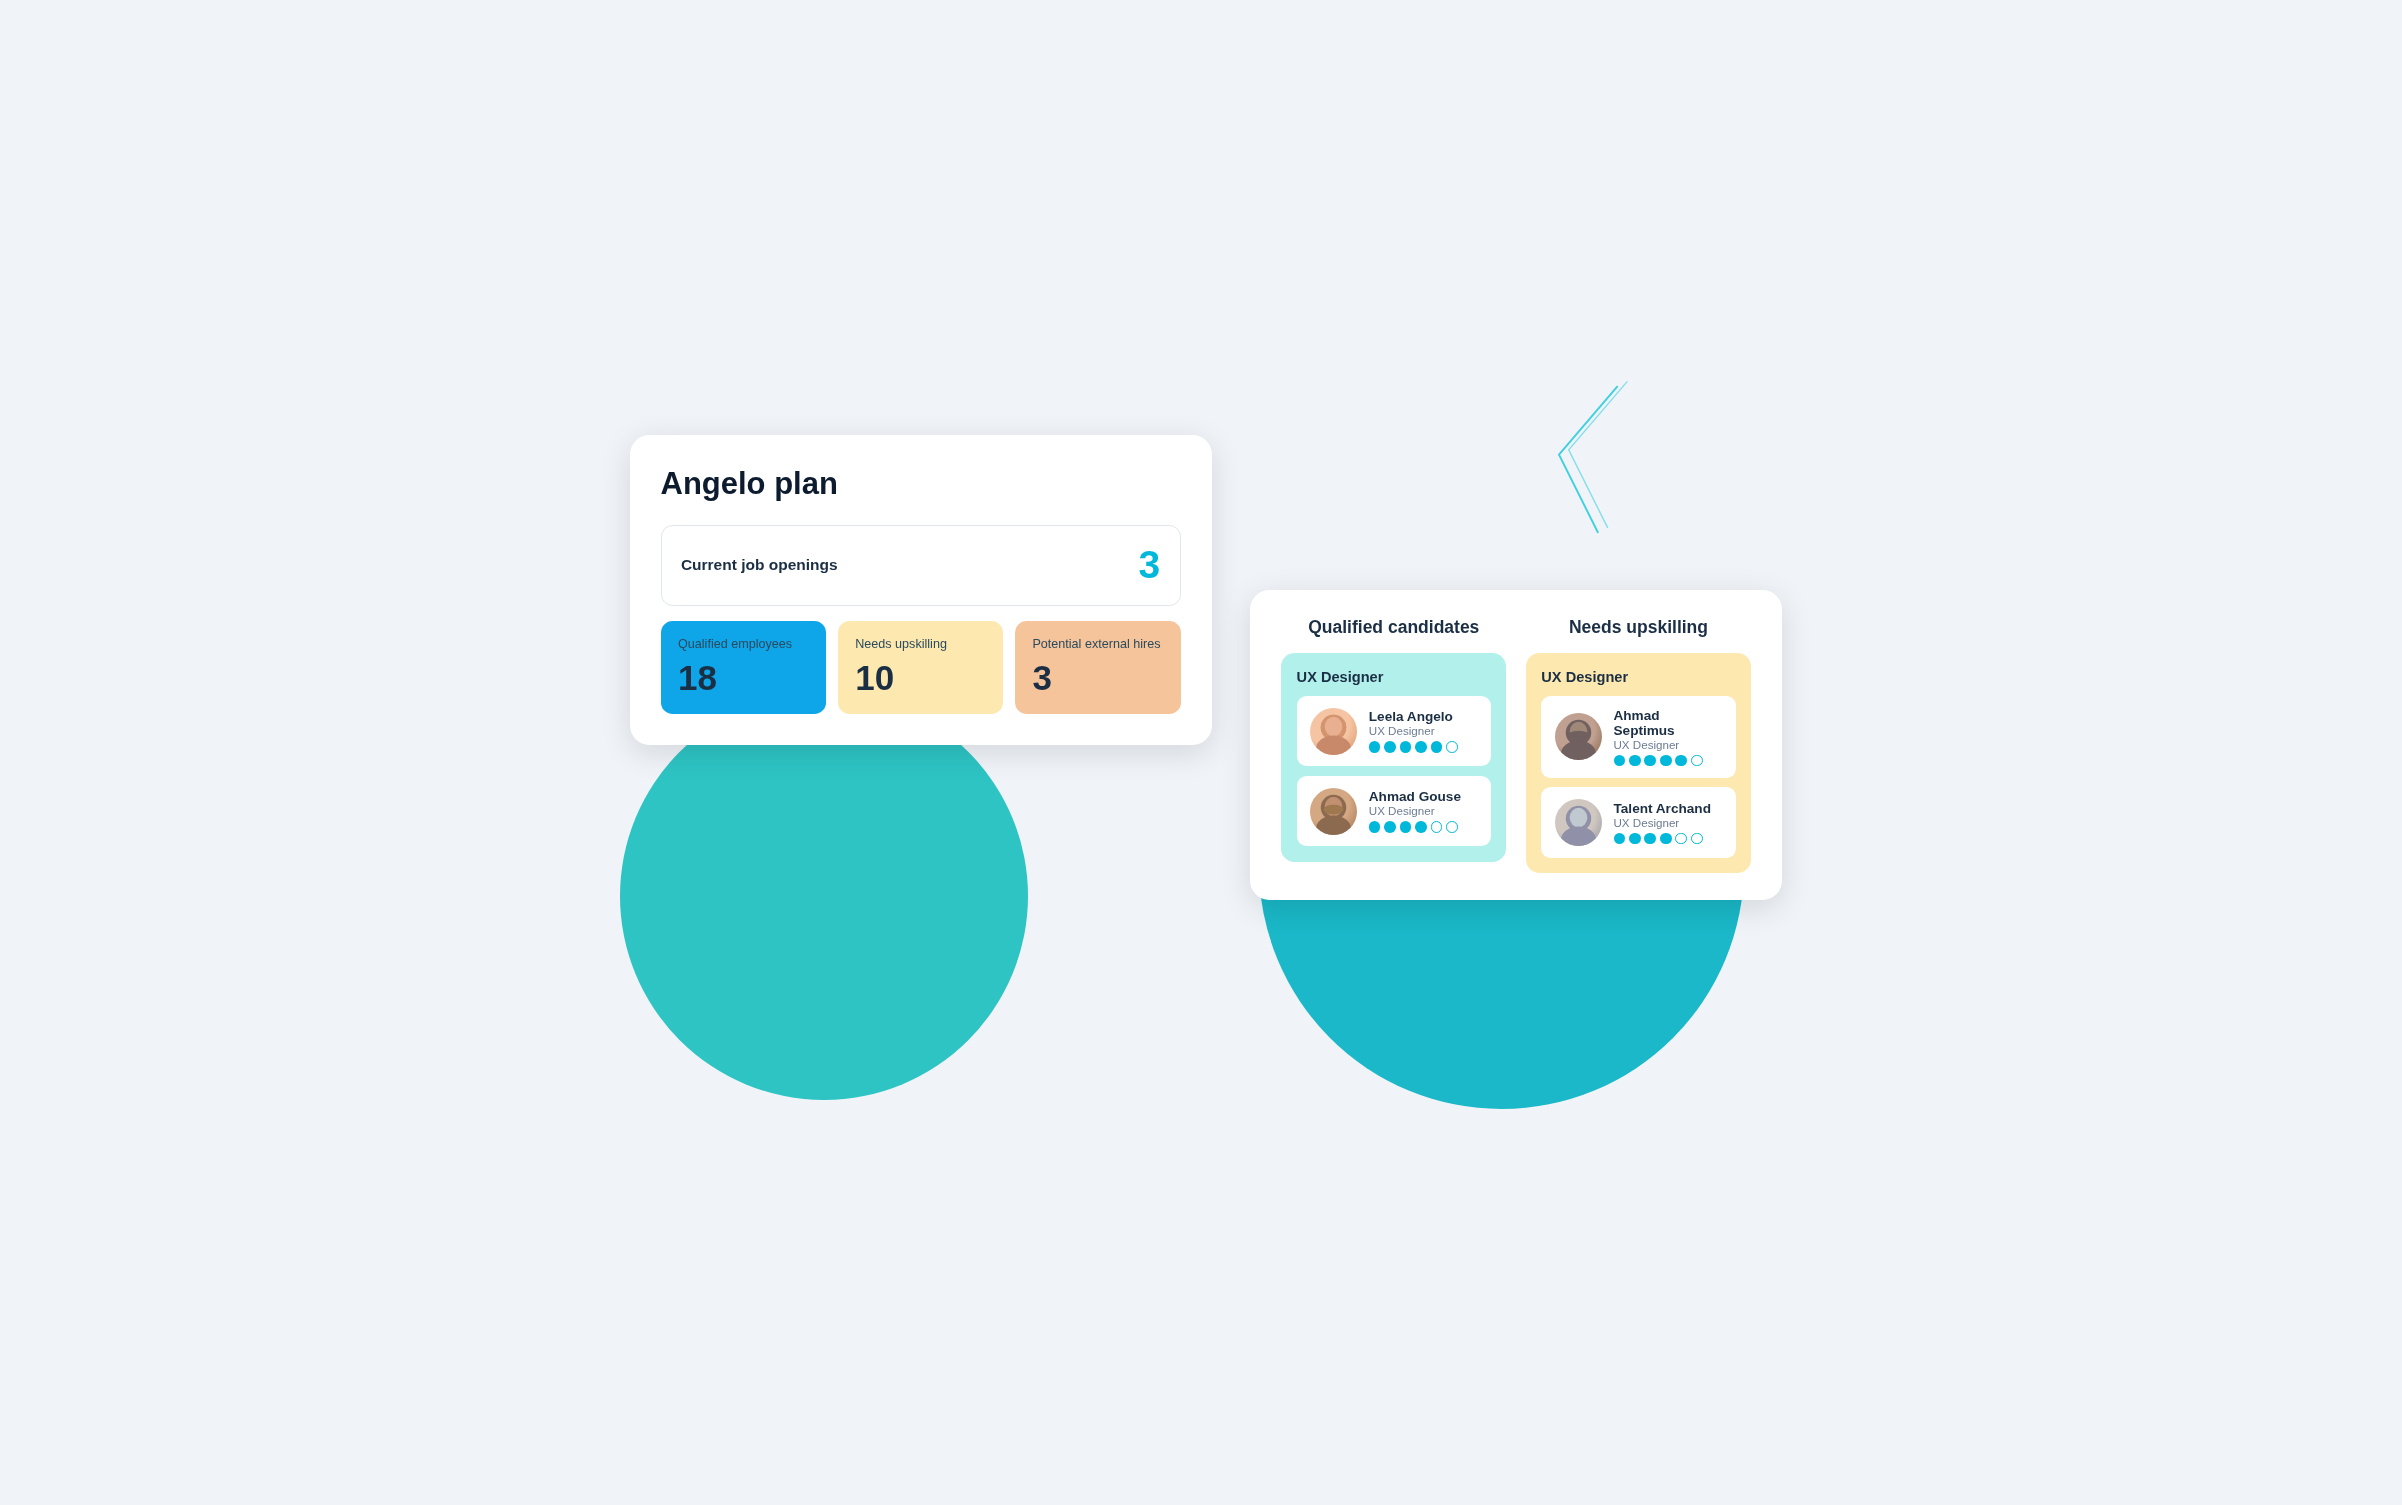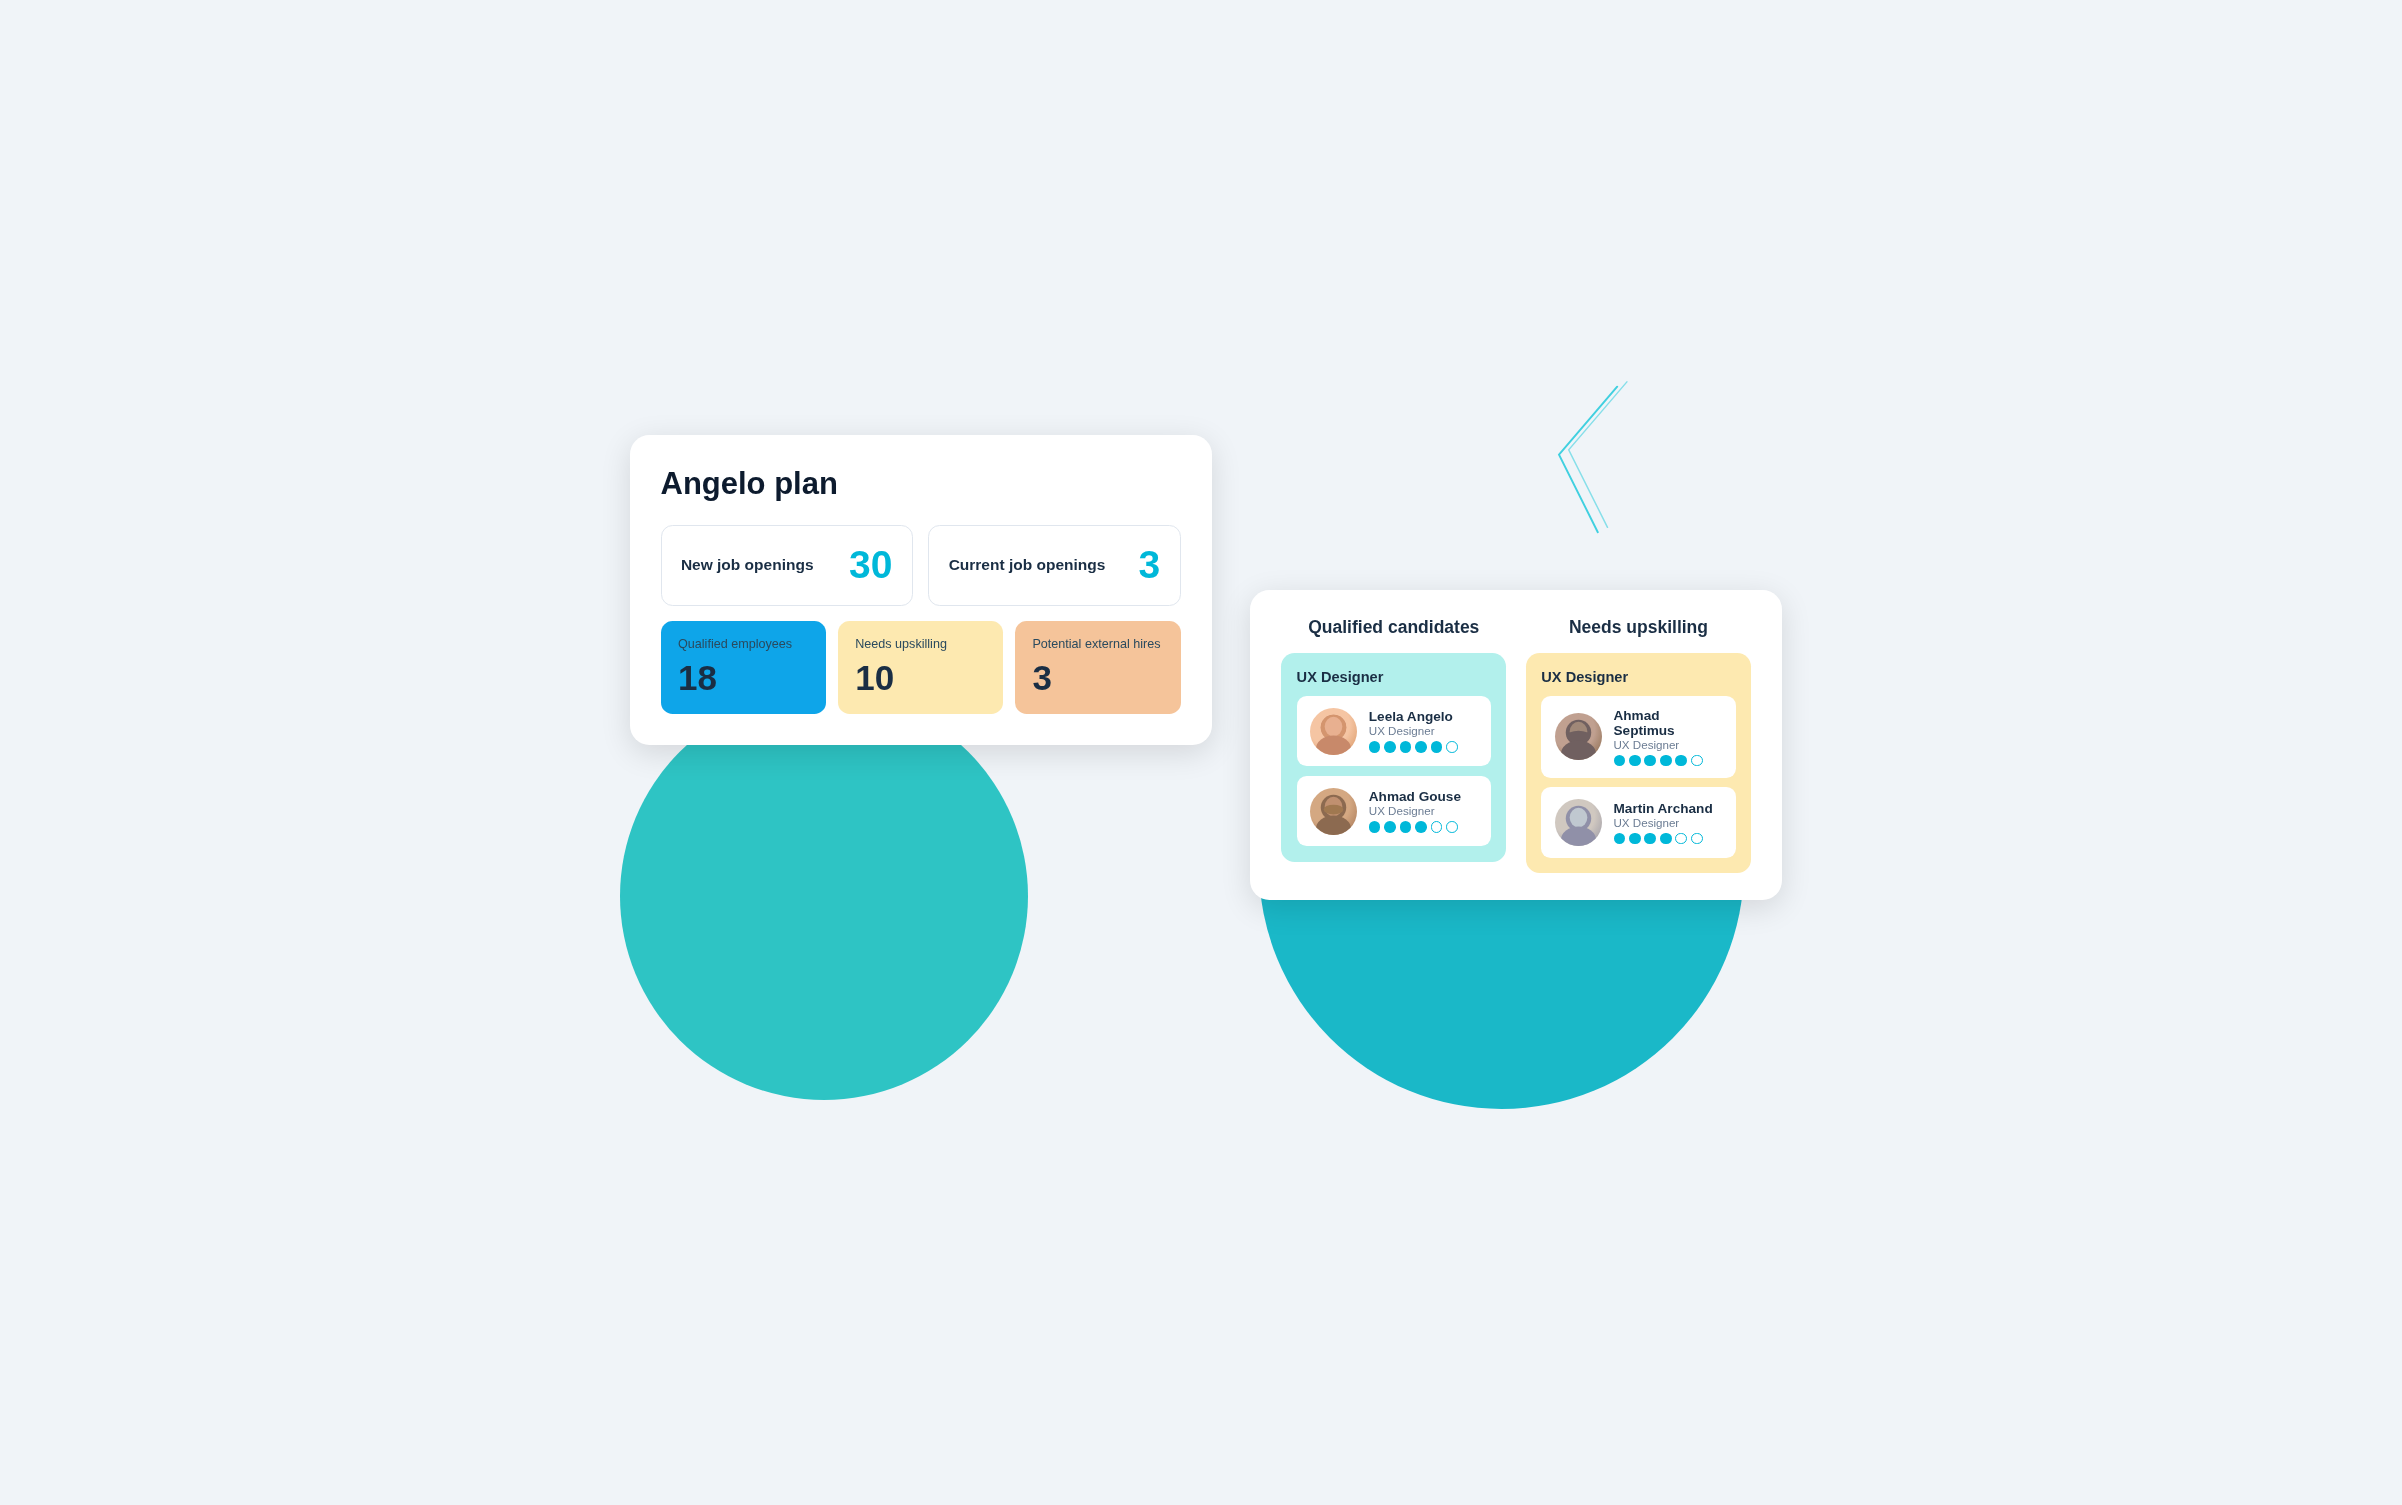--- a/index.html
+++ b/index.html
@@ -275,24 +275,20 @@
   <svg class="deco-svg" width="194" height="194" viewBox="0 0 200 200" fill="none">
     <path d="M160 10 L100 80 L140 160" stroke="#40d0e0" stroke-width="2" fill="none" stroke-linecap="round"></path>
     <path d="M170 5 L110 75 L150 155" stroke="#40d0e0" stroke-width="1.5" fill="none" stroke-linecap="round" opacity="0.6"></path>
   </svg>
 
   <div class="talent-plan-card">
     <h2>Angelo plan</h2>
 
     <div class="metrics-row">
       <div class="metric-box">
-        <span class="label">New job openings</span>
-        <span class="value">30</span>
-      </div>
-      <div class="metric-box">
         <span class="label">Current job openings</span>
         <span class="value">3</span>
       </div>
     </div>
 
     <div class="small-metrics-row">
       <div class="small-metric teal">
         <div class="sm-label">Qualified employees</div>
         <div class="sm-value">18</div>
       </div>
@@ -394,21 +390,21 @@
 
           <div class="candidate-card">
             <div class="avatar face-martin">
               <svg width="47" height="47" viewBox="0 0 48 48">
                 <circle cx="24" cy="20" r="13" fill="#9090a8"></circle>
                 <ellipse cx="24" cy="19" rx="9" ry="10" fill="#c0c8d0"></ellipse>
                 <ellipse cx="24" cy="42" rx="18" ry="14" fill="#9090a8"></ellipse>
               </svg>
             </div>
             <div class="candidate-info">
-              <div class="name">Martin Archand</div>
+              <div class="name">Talent Archand</div>
               <div class="role">UX Designer</div>
               <div class="dots">
                 <div class="dot filled"></div>
                 <div class="dot filled"></div>
                 <div class="dot filled"></div>
                 <div class="dot filled"></div>
                 <div class="dot empty"></div>
                 <div class="dot empty"></div>
               </div>
             </div>

